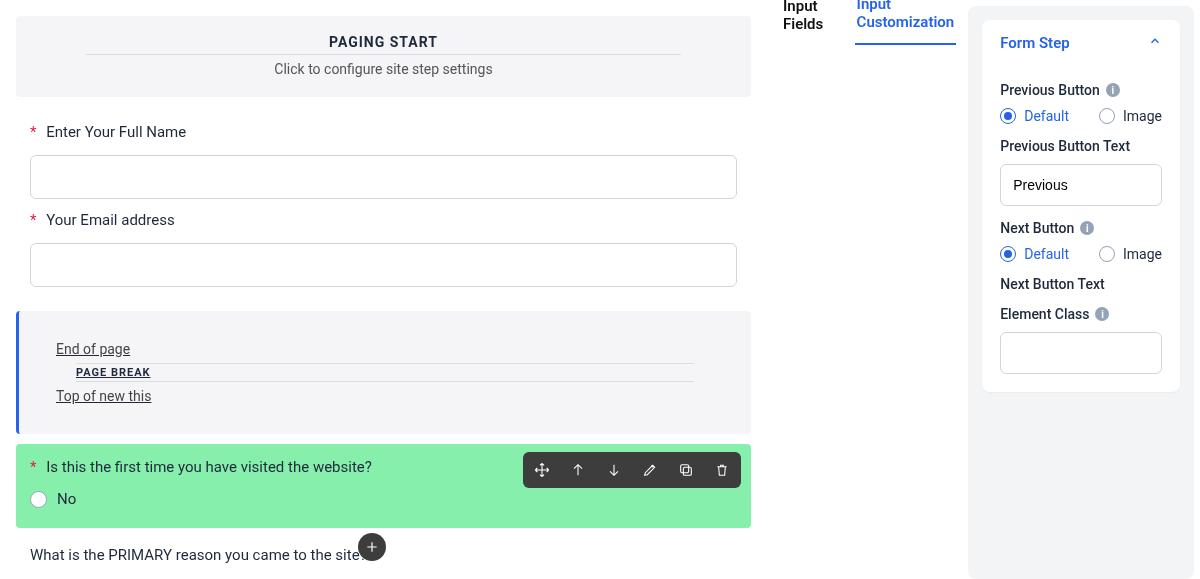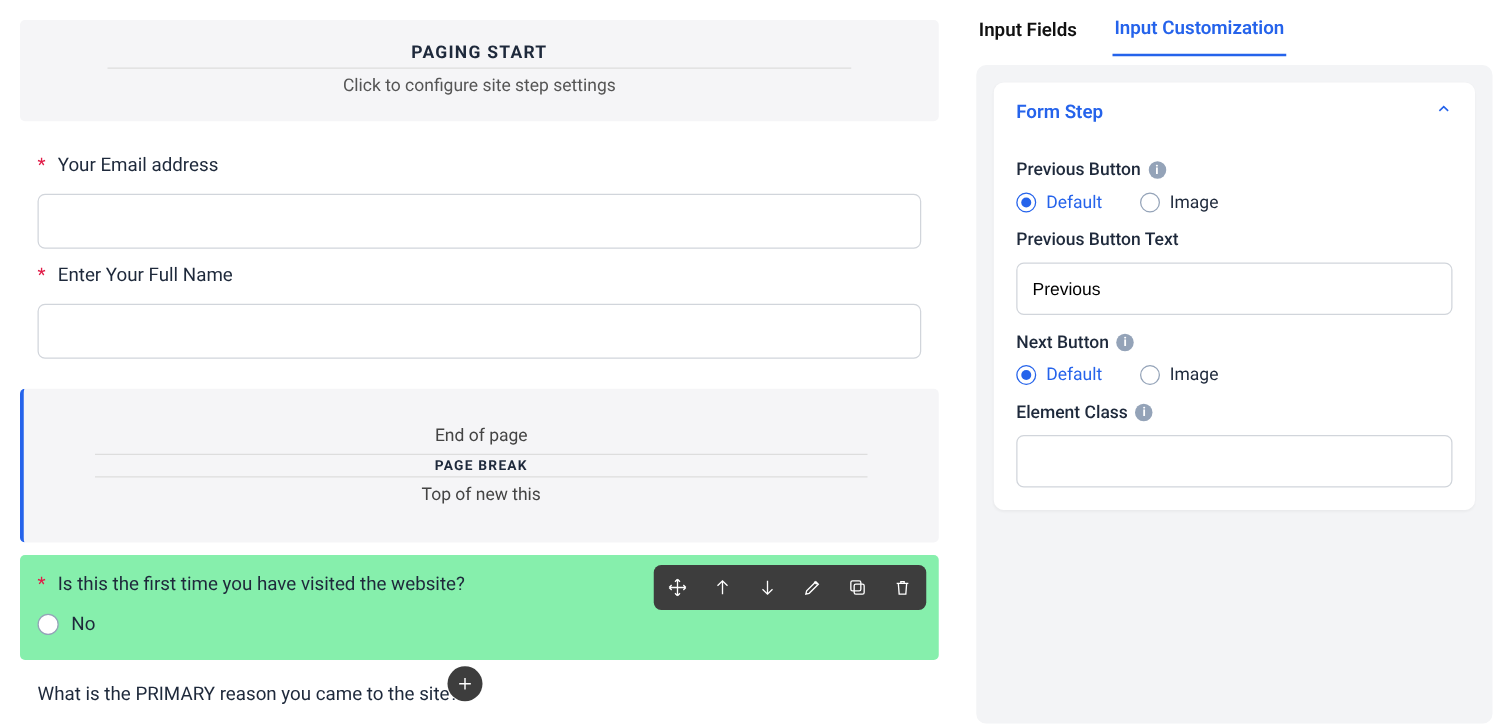--- a/index.html
+++ b/index.html
@@ -66,21 +66,22 @@
     font-size: 14px;
     background: #fff;
   }
 
   .page-break-block {
     background: #f5f5f7;
     margin: 14px 16px 10px 16px;
     border-left: 3px solid #2563eb;
     border-radius: 4px;
     padding: 26px 37px;
-    text-align: center;
+    text-align: left;
+    text-decoration: underline;
   }
   .pb-line {
     color: #444;
     font-size: 14px;
     padding: 4px 0;
   }
   .pb-title {
     font-weight: 700;
     letter-spacing: 1px;
     font-size: 11px;
@@ -160,21 +161,21 @@
     padding: 18px 30px 0 30px;
     font-size: 15px;
   }
 
   
   .right {
     width: 425px;
     background: #fff;
     border-left: none;
     display: flex;
-    flex-direction: column;
+    flex-direction: row;
   }
   .tabbar {
     display: flex;
     padding: 0 6px;
     gap: 26px;
     align-items: flex-end;
     height: 46px;
     border-bottom: 1px solid #fff;
   }
   .tab {
@@ -268,29 +269,29 @@
   <div class="canvas" style="position:relative;">
 
     <div class="paging-block">
       <div class="paging-title">PAGING START</div>
       <div class="paging-sub">Click to configure site step settings</div>
     </div>
 
     <div class="field-block">
       <div class="field-label">
         <span class="req">*</span>
-        <span>Your Email address</span>
+        <span>Enter Your Full Name</span>
       </div>
       <input class="text-input" type="text" value="" style="">
     </div>
 
     <div class="field-block">
       <div class="field-label">
         <span class="req">*</span>
-        <span>Enter Your Full Name</span>
+        <span>Your Email address</span>
       </div>
       <input class="text-input" type="text" value="" style="">
     </div>
 
     <div class="page-break-block">
       <div class="pb-line">End of page</div>
       <div class="pb-title">PAGE BREAK</div>
       <div class="pb-line">Top of new this</div>
     </div>
 
@@ -395,20 +396,21 @@
             <div class="rg-item selected">
               <span class="rg-circle"></span>
               <span class="rg-label">Default</span>
             </div>
             <div class="rg-item">
               <span class="rg-circle"></span>
               <span class="rg-label">Image</span>
             </div>
           </div>
 
+          <div class="setting-label">Next Button Text</div>
 
           <div class="setting-label">
             <span>Element Class</span>
             <span class="info-icon">i</span>
           </div>
           <input class="panel-input" type="text" value="" style="">
 
         </div>
       </div>
     </div>

